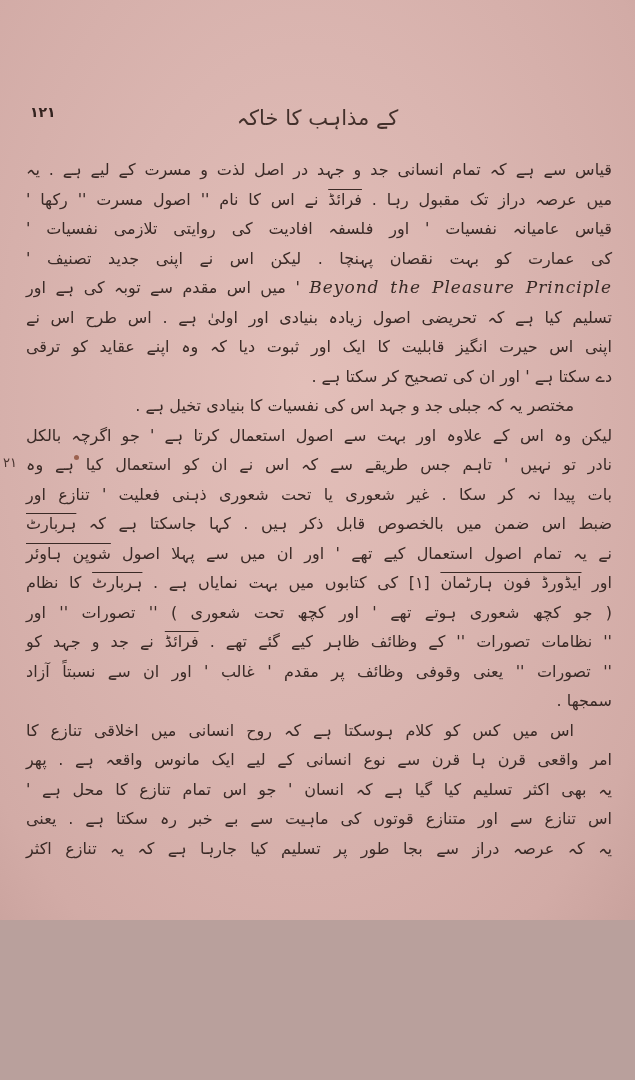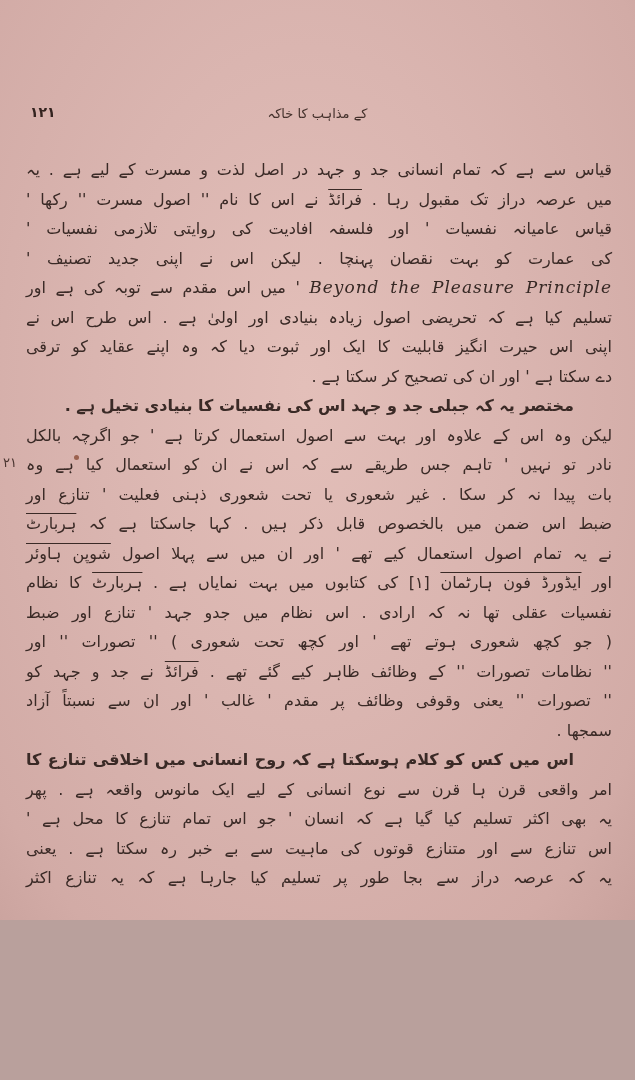--- a/index.html
+++ b/index.html
@@ -2,32 +2,32 @@
 <html lang="ur"><head>
 <meta charset="utf-8">
 <style>
   html,body{margin:0;padding:0;background:#b9a09c;}
   .scan{
     position:relative;width:635px;height:920px;overflow:hidden;
     background:radial-gradient(ellipse at 48% 42%, #e3bfb9 0%, #dab5b0 45%, #d2aba6 85%, #c9a29d 100%);
     font-family:"DejaVu Sans",sans-serif;color:#3a2a26;
   }
   .pageno{position:absolute;left:30px;top:104px;font-size:14px;font-weight:bold;color:#33231f;}
-  .header{position:absolute;left:0;top:106px;width:100%;text-align:center;font-size:13px;color:#43302b;direction:rtl;}
+  .header{position:absolute;left:0;top:106px;width:100%;text-align:center;font-size:21px;color:#43302b;direction:rtl;}
   .margin-note{position:absolute;left:3px;top:455px;font-size:13px;color:#4a3530;}
   .body-text{
     position:absolute;left:26px;top:155px;width:586px;direction:rtl;
     font-size:16px;
   }
   .line{
     height:29.5px;line-height:29.5px;white-space:nowrap;overflow:visible;
     text-align:justify;text-align-last:justify;text-justify:inter-word;
   }
   .line.short{text-align:right;text-align-last:right;}
-  .line.indent{padding-right:38px;font-weight:bold;}
+  .line.indent{padding-right:38px;}
   .ov{text-decoration:overline;text-decoration-thickness:1px;text-underline-offset:2px;}
   .en{font-family:"DejaVu Serif",serif;font-style:italic;font-size:17px;letter-spacing:1px;color:#362824;}
   .footnote-rule{
     position:absolute;left:55px;top:949px;width:524px;height:2px;background:#4a3531;
     transform:rotate(-0.25deg);border-radius:1px;
   }
   .footnote-text{
     position:absolute;right:72px;top:954px;font-family:"DejaVu Serif",serif;
     font-size:15px;letter-spacing:0.5px;color:#36261f;direction:ltr;margin-top:10px;
   }
@@ -55,21 +55,20 @@
       <div class="line"><span>تسلیم کیا ہے کہ تحریضی اصول زیادہ بنیادی اور اولیٰ ہے . اس طرح اس نے</span></div>
       <div class="line"><span>اپنی اس حیرت انگیز قابلیت کا ایک اور ثبوت دیا کہ وہ اپنے عقاید کو ترقی</span></div>
       <div class="line short"><span>دے سکتا ہے ' اور ان کی تصحیح کر سکتا ہے .</span></div>
       <div class="line short indent"><span>مختصر یہ کہ جبلی جد و جہد اس کی نفسیات کا بنیادی تخیل ہے .</span></div>
       <div class="line"><span>لیکن وہ اس کے علاوہ اور بہت سے اصول استعمال کرتا ہے ' جو اگرچہ بالکل</span></div>
       <div class="line"><span>نادر تو نہیں ' تاہم جس طریقے سے کہ اس نے ان کو استعمال کیا ہے وہ</span></div>
       <div class="line"><span>بات پیدا نہ کر سکا . غیر شعوری یا تحت شعوری ذہنی فعلیت ' تنازع اور</span></div>
       <div class="line"><span>ضبط اس ضمن میں بالخصوص قابل ذکر ہیں . کہا جاسکتا ہے کہ </span><span class="ov">ہربارٹ</span></div>
       <div class="line"><span>نے یہ تمام اصول استعمال کیے تھے ' اور ان میں سے پہلا اصول </span><span class="ov">شوپن ہاوئر</span></div>
       <div class="line"><span>اور </span><span class="ov">ایڈورڈ فون ہارٹمان</span><span> [۱] کی کتابوں میں بہت نمایاں ہے . </span><span class="ov">ہربارٹ</span><span> کا نظام</span></div>
-      <div class="line"><span>نفسیات عقلی تھا نہ کہ ارادی . اس نظام میں جدو جہد ' تنازع اور ضبط</span></div>
       <div class="line"><span>( جو کچھ شعوری ہوتے تھے ' اور کچھ تحت شعوری ) '' تصورات '' اور</span></div>
       <div class="line"><span>'' نظامات تصورات '' کے وظائف ظاہر کیے گئے تھے . </span><span class="ov">فرائڈ</span><span> نے جد و جہد کو</span></div>
       <div class="line"><span>'' تصورات '' یعنی وقوفی وظائف پر مقدم ' غالب ' اور ان سے نسبتاً آزاد</span></div>
       <div class="line short"><span>سمجھا .</span></div>
       <div class="line indent"><span>اس میں کس کو کلام ہوسکتا ہے کہ روح انسانی میں اخلاقی تنازع کا</span></div>
       <div class="line"><span>امر واقعی قرن ہا قرن سے نوع انسانی کے لیے ایک مانوس واقعہ ہے . پھر</span></div>
       <div class="line"><span>یہ بھی اکثر تسلیم کیا گیا ہے کہ انسان ' جو اس تمام تنازع کا محل ہے '</span></div>
       <div class="line"><span>اس تنازع سے اور متنازع قوتوں کی ماہیت سے بے خبر رہ سکتا ہے . یعنی</span></div>
       <div class="line"><span>یہ کہ عرصہ دراز سے بجا طور پر تسلیم کیا جارہا ہے کہ یہ تنازع اکثر</span></div>
     </div>

